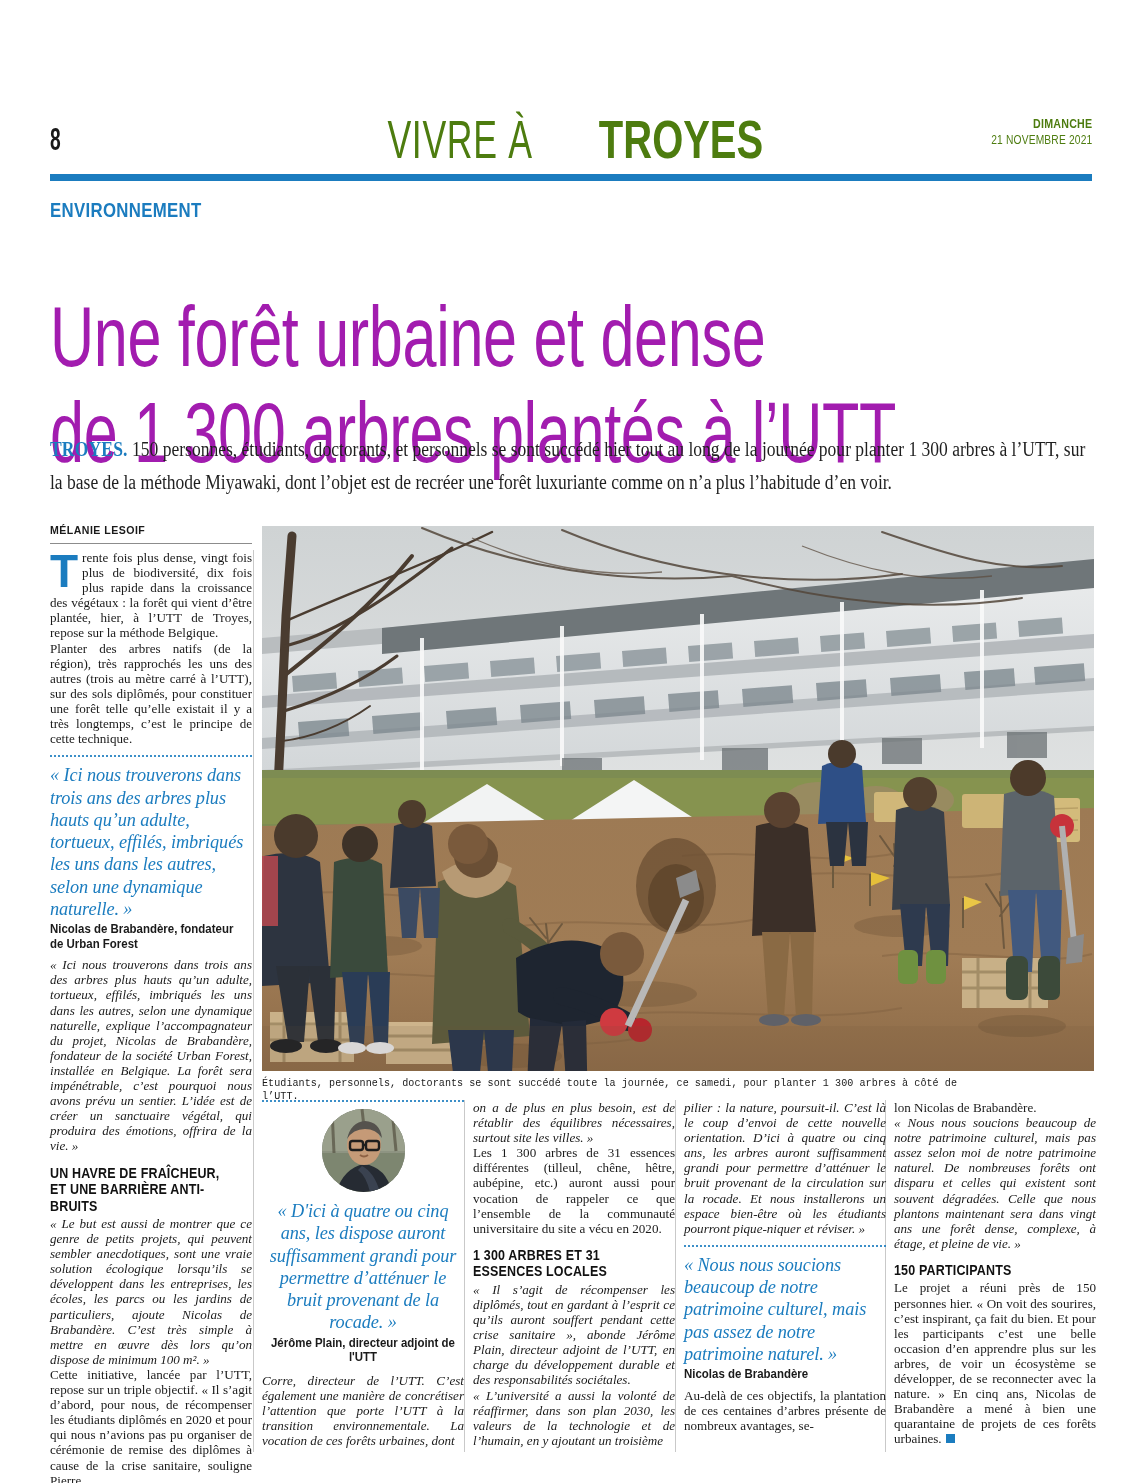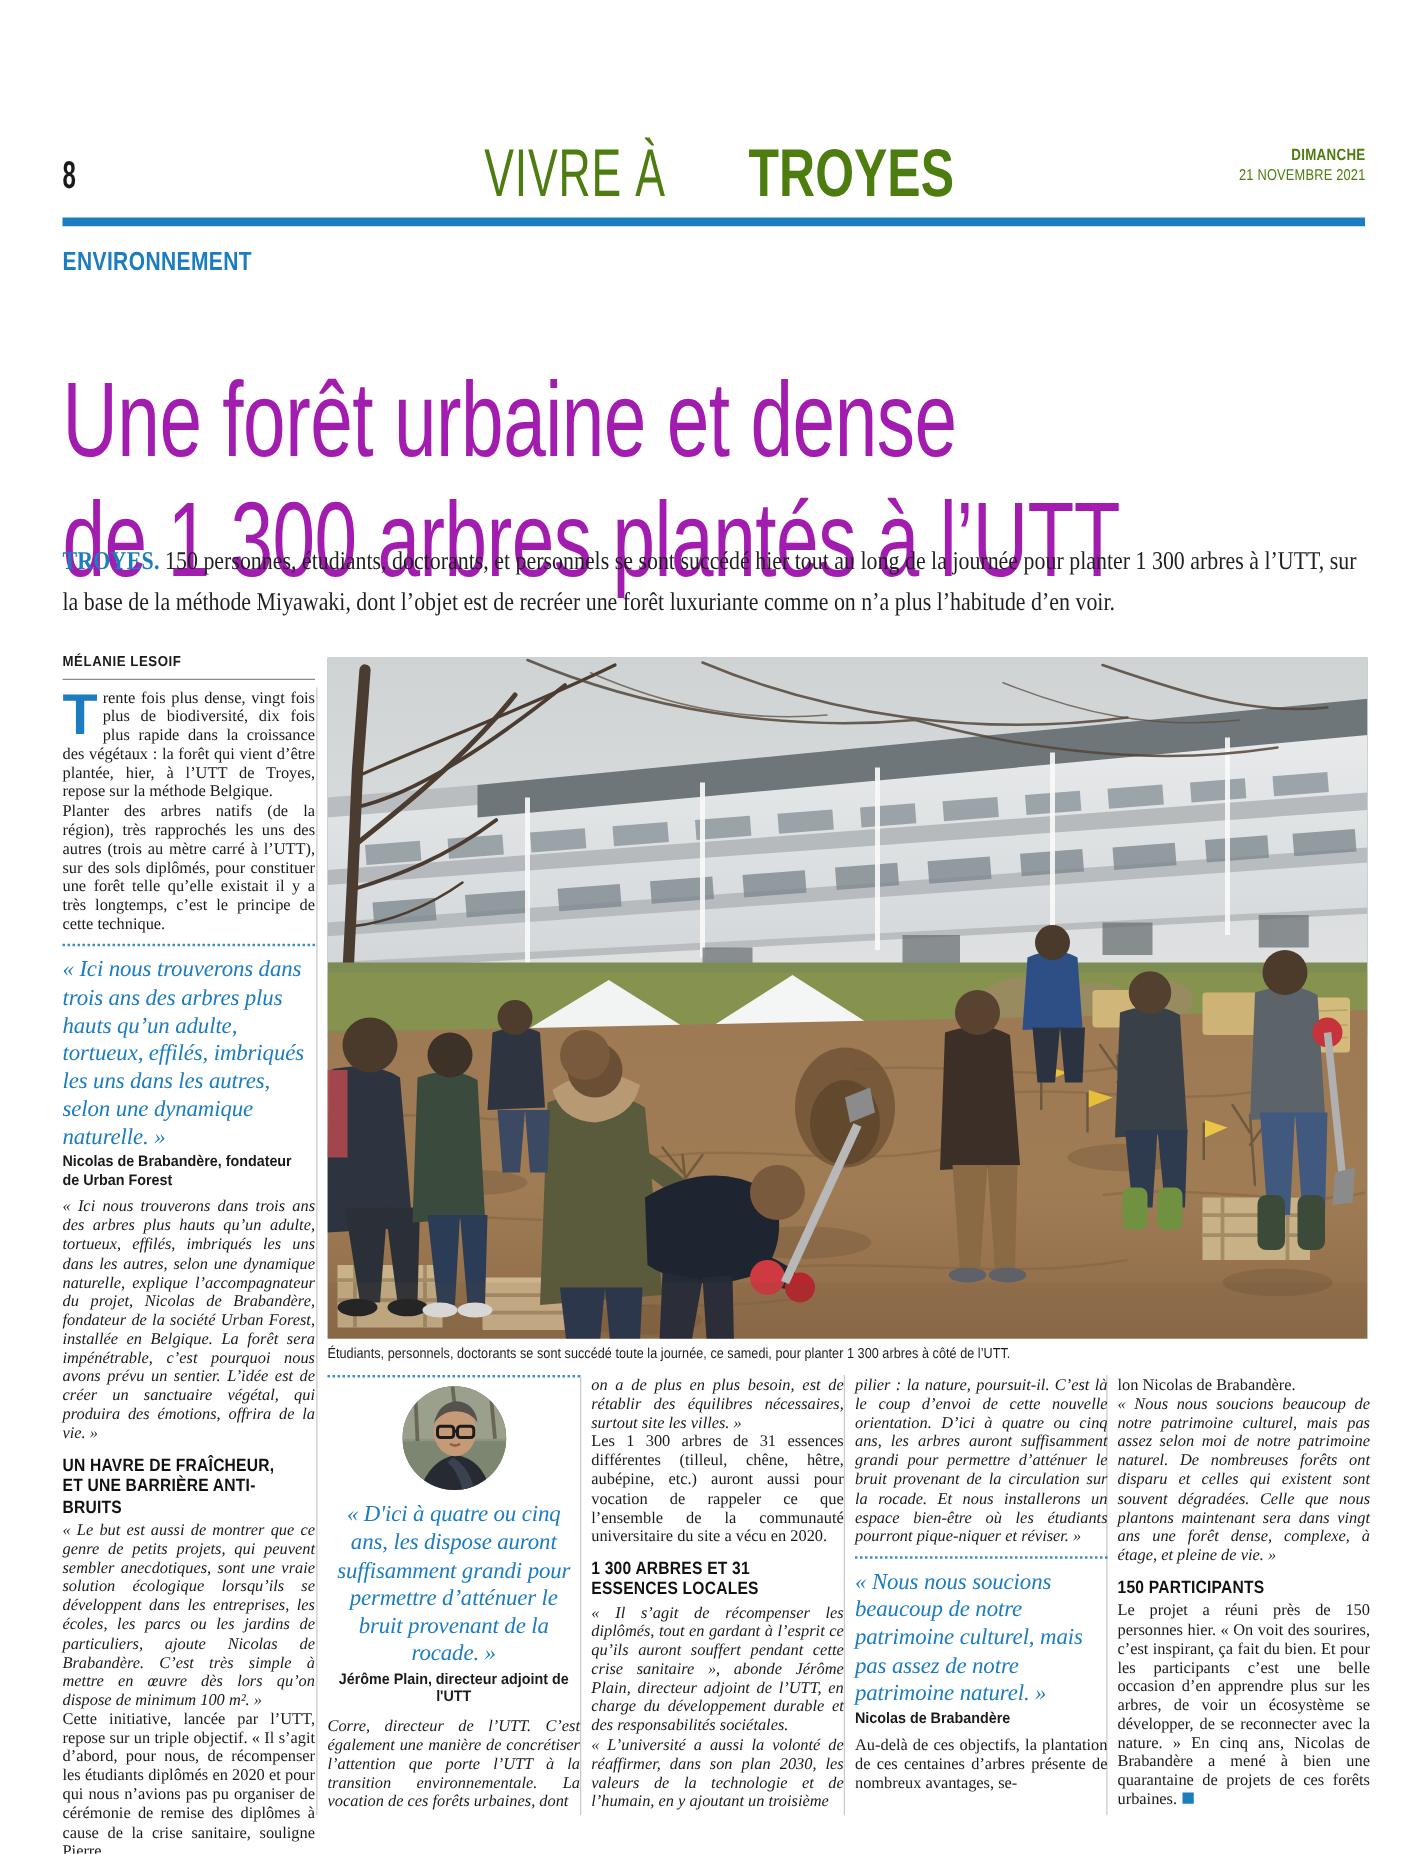--- a/index.html
+++ b/index.html
@@ -256,21 +256,21 @@
     width: 832px;
     height: 545px;
     overflow: hidden;
     background: #9aa0a2;
   }
   .photo svg { display: block; }
   .photo-caption {
     position: absolute;
     left: 262px; top: 1076px;
     width: 832px;
-    font-family: Liberation Sans, sans-serif;
+    font-family: Liberation Mono, monospace;
     font-size: 11.6px;
     color: #1a1a1a;
     letter-spacing: 0.05px;
   }
   .photo-caption span {
     display: block;
     transform: scaleX(0.87);
     transform-origin: left top;
   }
 

